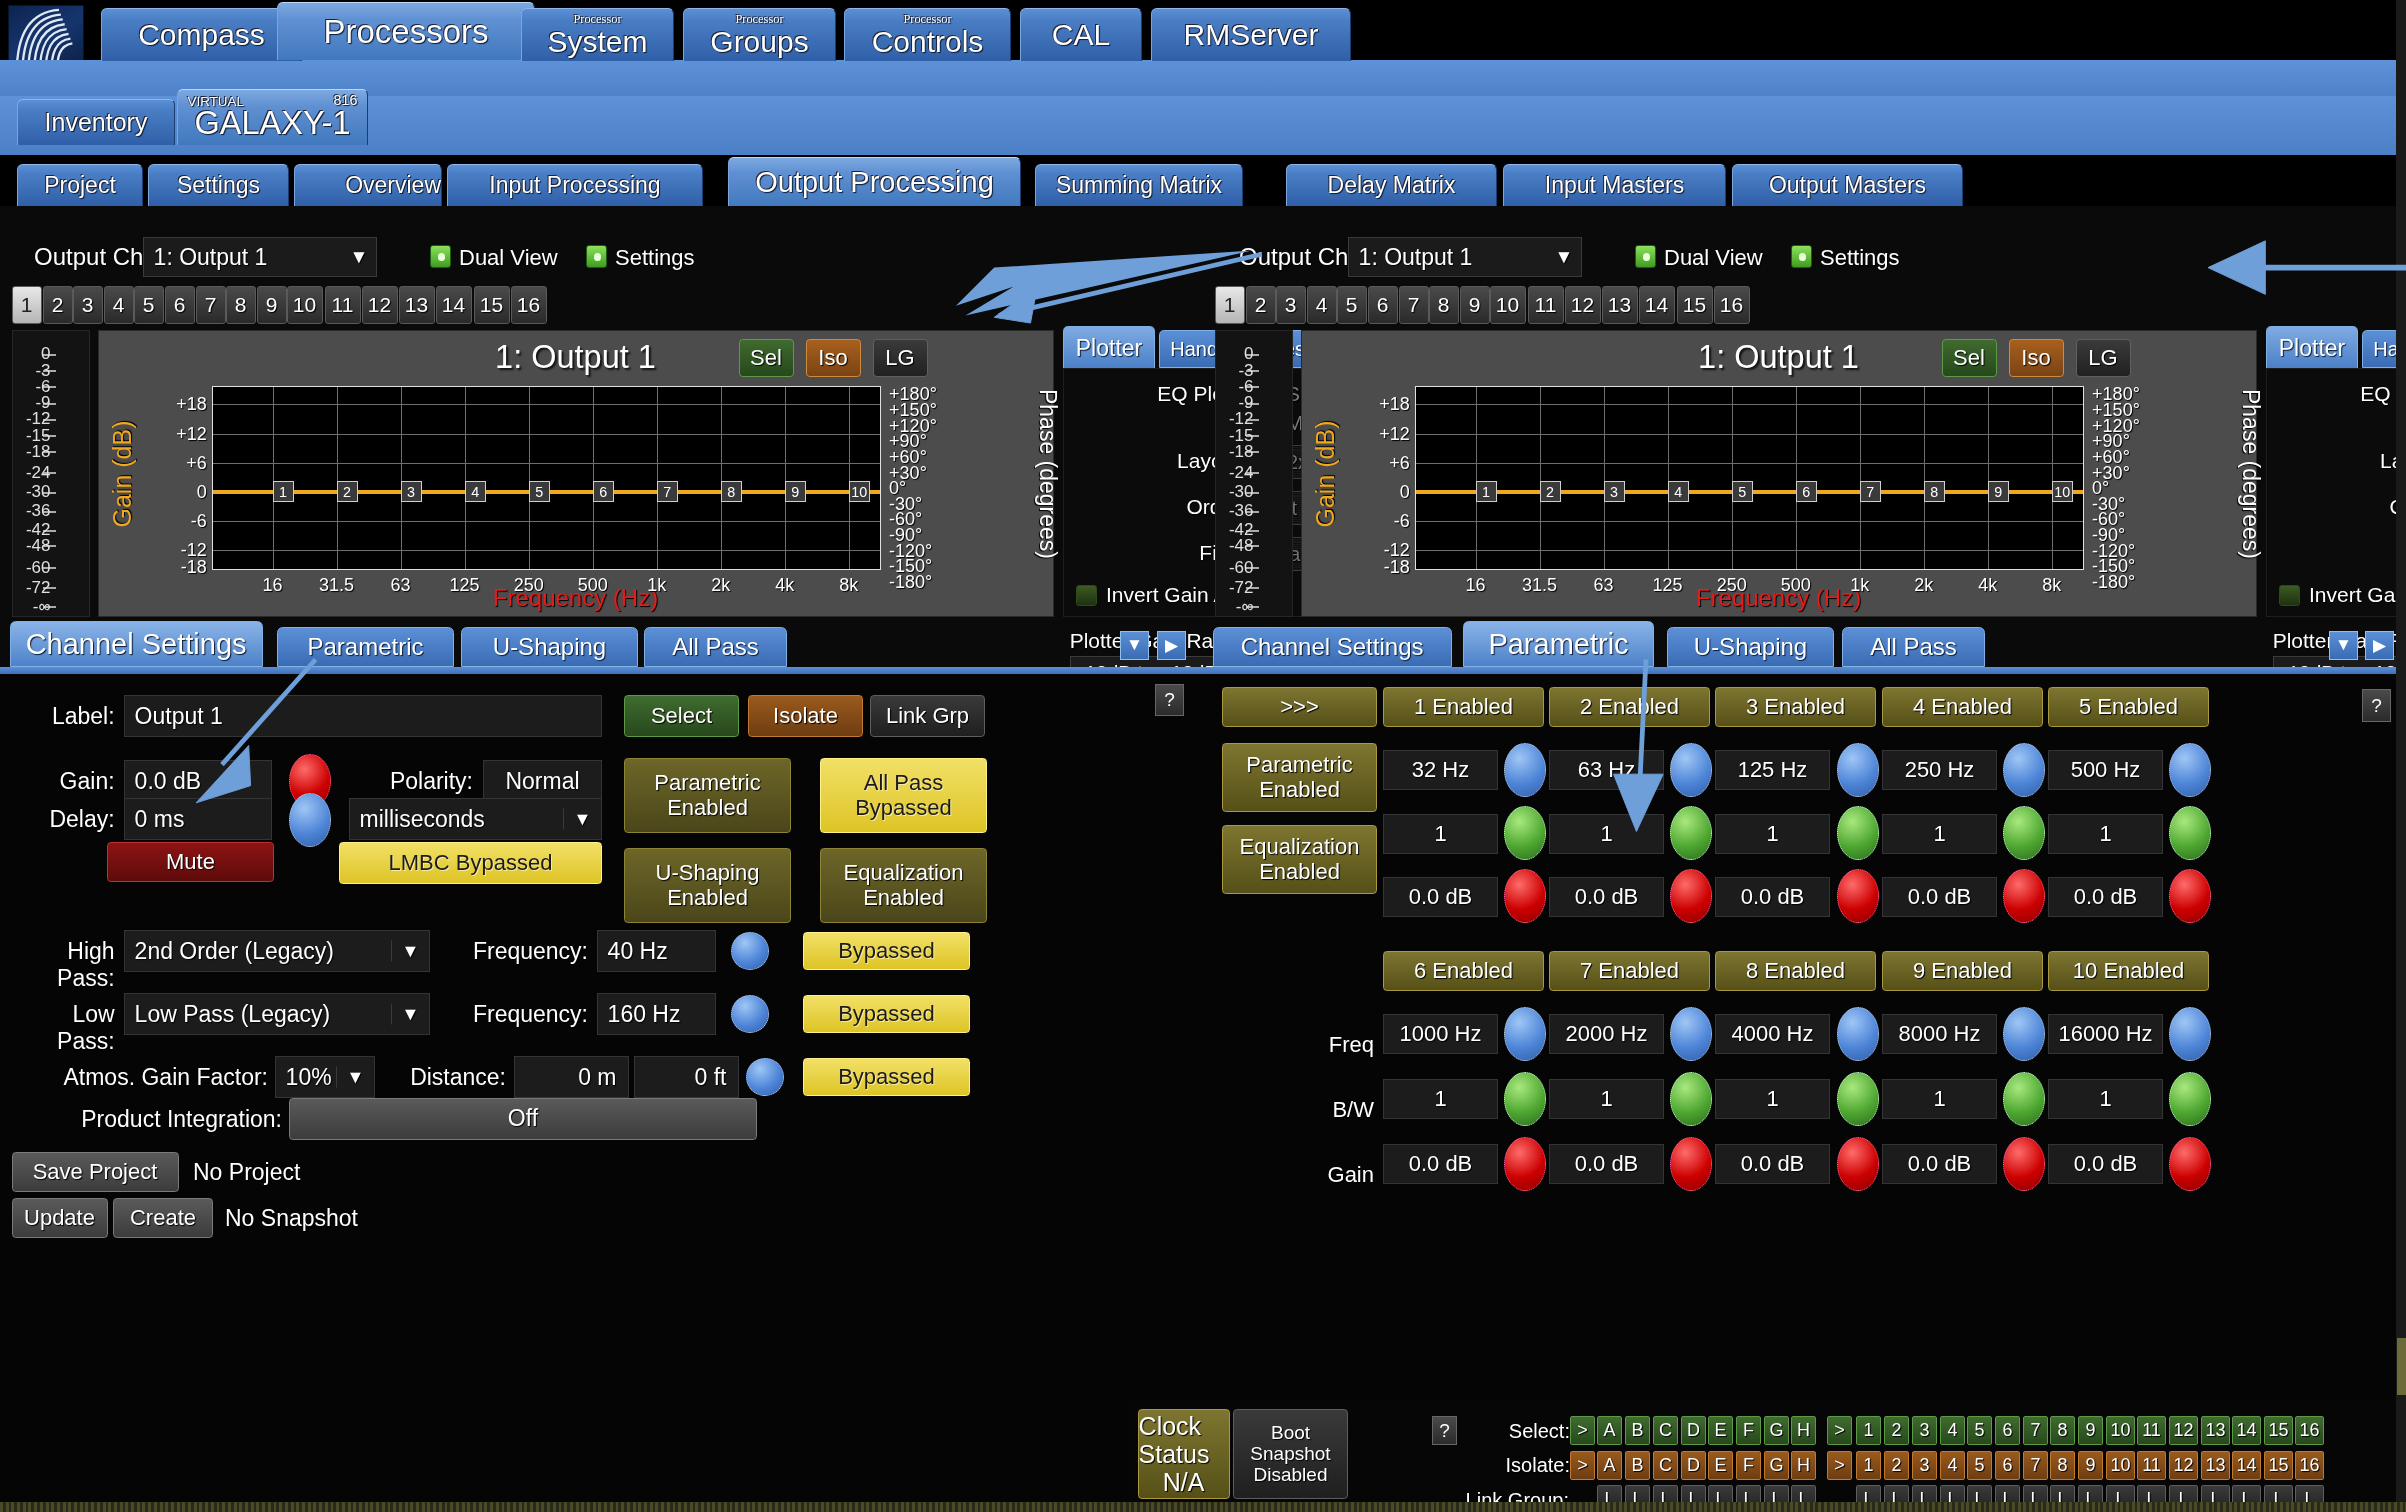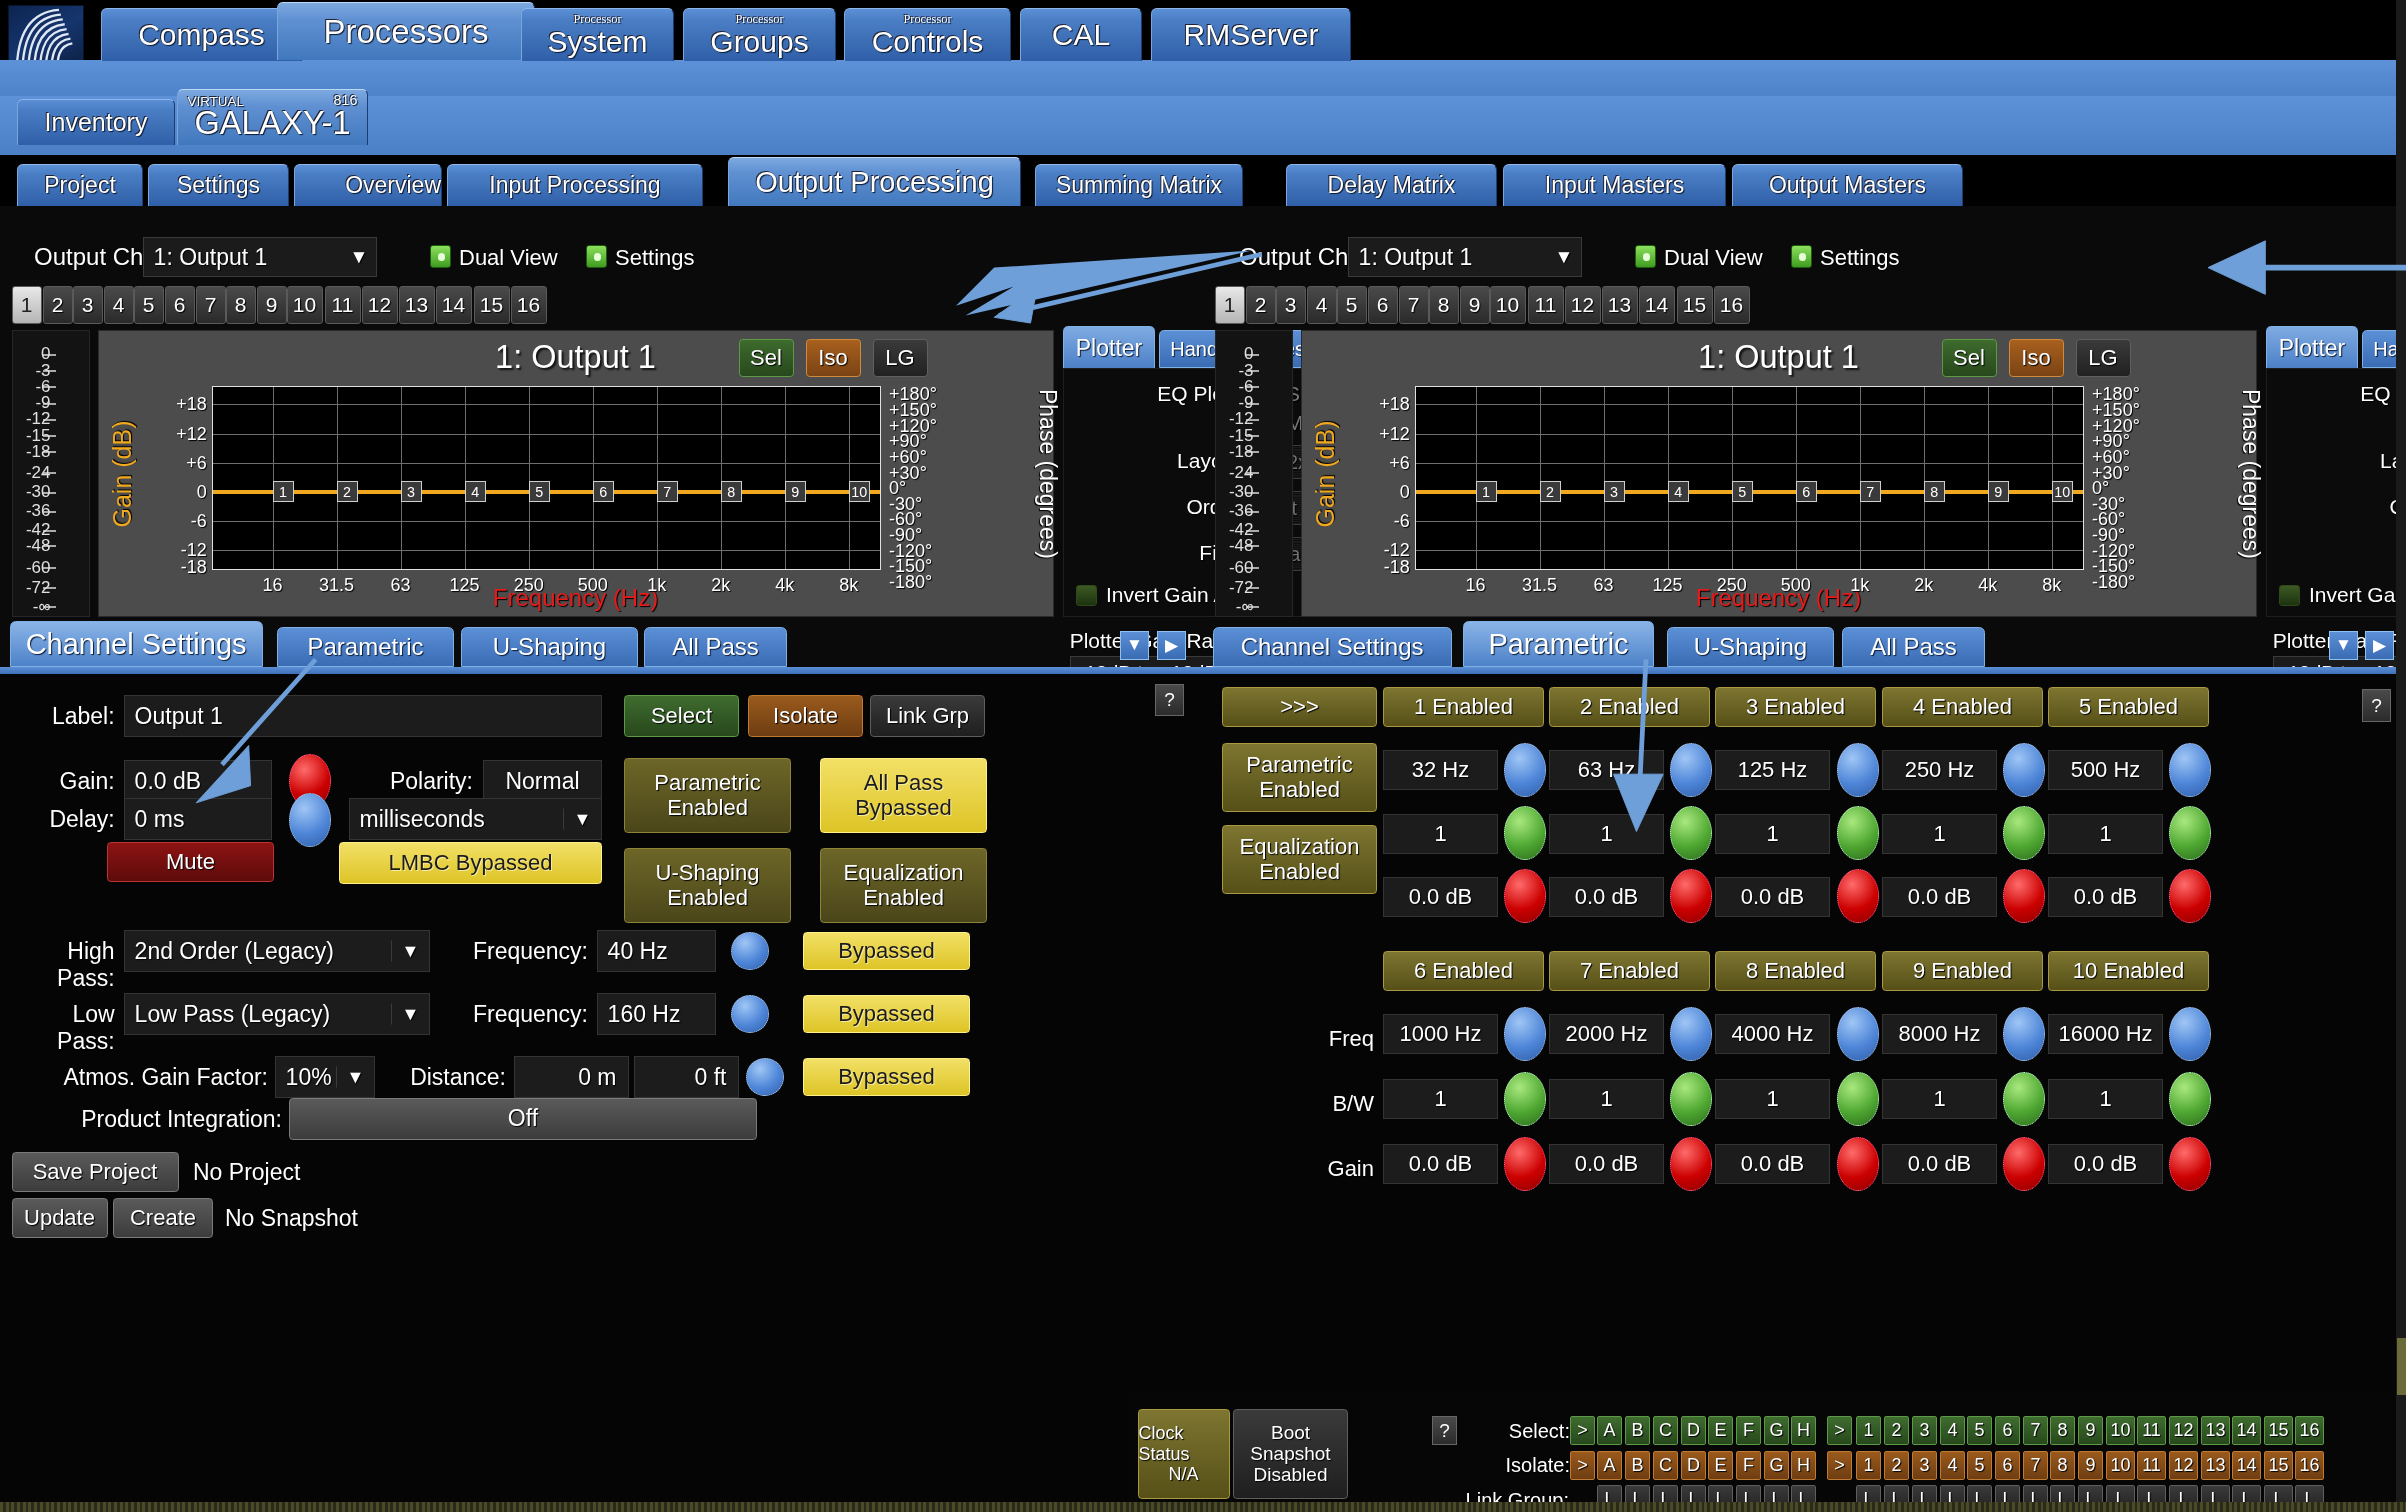--- a/index.html
+++ b/index.html
@@ -190,21 +190,21 @@
   .btn.red   { background:linear-gradient(180deg,#8d1313,#5e0b0b); border:1px solid #b33; }
   .btn.grey  { background:linear-gradient(180deg,#5a5a5a,#3c3c3c); border:1px solid #7a7a7a; }
   .btn.olivebr { background:linear-gradient(180deg,#7d7530,#565018); border:1px solid #a99a42; }
 
   .statusline { position:absolute; font-size:23px; color:#fff; text-shadow:1px 1px 1px #000;
                 display:flex; align-items:center; }
 
   
   .pcell { position:absolute; height:40px; background:#1c1c1c; border:1px solid #343434; color:#fff;
            font-size:22px; display:flex;align-items:center;justify-content:center; text-shadow:1px 1px 1px #000; }
-  .rowlbl { position:absolute; font-size:22px; color:#fff; text-align:right; text-shadow:1px 1px 1px #000;}
+  .rowlbl { position:absolute; font-size:22px; color:#fff; text-align:right; text-shadow:1px 1px 1px #000;margin-top:6px;}
 
   
   .mbtn { position:absolute; height:29px; border-radius:1.9px; display:flex;align-items:center;justify-content:center;
           font-size:18px; color:#fff; text-shadow:1px 1px 1px #000; cursor:pointer; }
   .mbtn.g { background:linear-gradient(180deg,#3f6c2f,#27481c); border:1px solid #5d9a47; }
   .mbtn.o { background:linear-gradient(180deg,#9a5a1c,#6e3d12); border:1px solid #c07a32; }
   .mbtn.d { background:linear-gradient(180deg,#3a3a3a,#1f1f1f); border:1px solid #5e5e5e; }
   .mrowlbl { position:absolute; font-size:20px; color:#fff; text-align:right; text-shadow:1px 1px 1px #000;}
 
   
@@ -1143,21 +1143,21 @@
           </div>
         <div class="knob-r" style="left:800px; top:463px;"></div>
         <div class="pcell" style="left:845px; top:470px; width:115px;">
             <span>0.0 dB</span>
           </div>
         <div class="knob-r" style="left:966px; top:463px;"></div>
       </div>
     </div>
 
     <div style="position:absolute; left:1128px; top:1193px; width:1279px; height:113px; background:#060606;">
-      <div class="btn olivebr" style="left:9.6px; top:9.6px; width:92px; height:90px; font-size:18px;">
+      <div class="btn olivebr" style="left:9.6px; top:9.6px; width:92px; height:90px; font-size:25px;">
         <span>Clock Status</span>
         <span>N/A</span>
         </div>
       <div class="btn dark" style="left:105px; top:9.6px; width:115px; height:90px; font-size:19px;">
         <span>Boot</span>
         <span>Snapshot</span>
         <span>Disabled</span>
         </div>
       <div class="qbtn" style="left:304px; top:17px; width:25px; height:29px;">
         <span>?</span>

